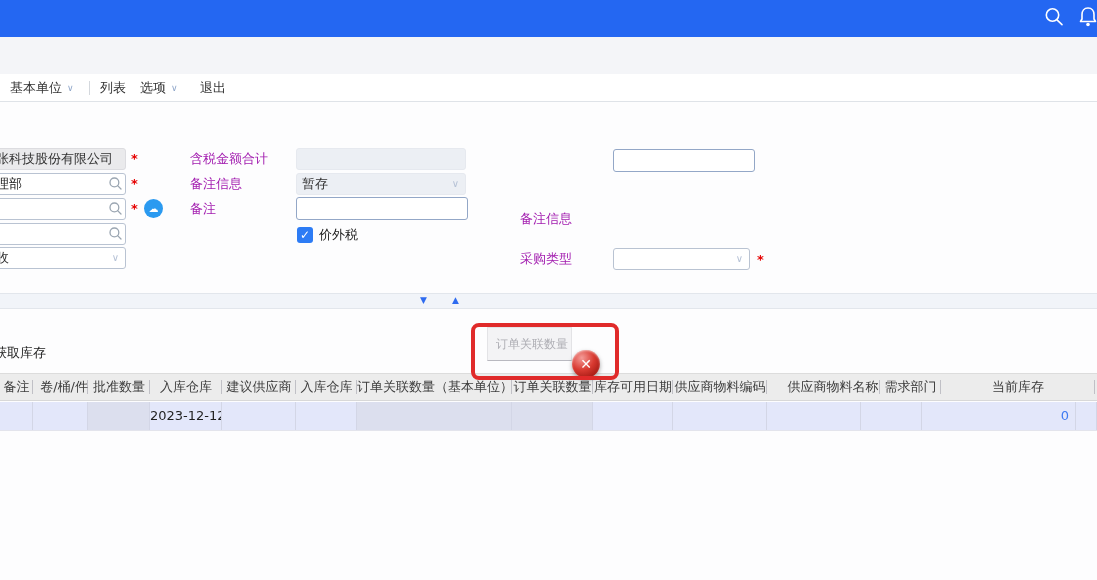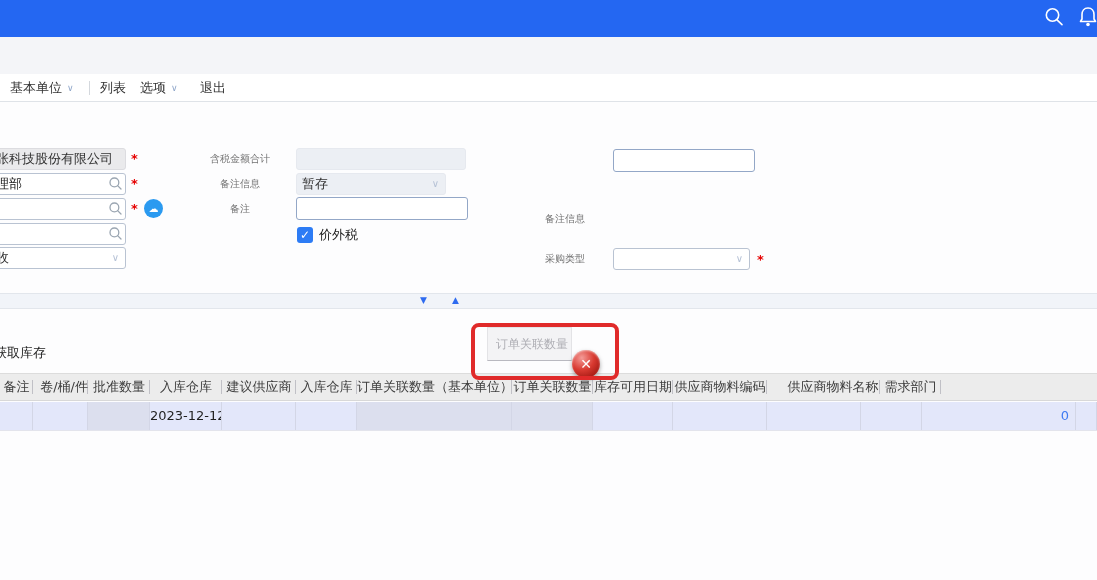--- a/index.html
+++ b/index.html
@@ -13,21 +13,21 @@
 
   
   .band { position:absolute; left:0; top:37px; width:1097px; height:37px; background:#f4f5f8; }
   .menubar { position:absolute; left:0; top:74px; width:1097px; height:28px; background:#fff;
              border-bottom:1px solid #dfe3e8; font-size:13px; color:#333; }
   .mitem { position:absolute; top:0; line-height:27px; cursor:pointer; white-space:nowrap; }
   .chev { color:#8fa6c9; font-size:9px; margin-left:5px; vertical-align:1px; }
   .msep { position:absolute; top:7px; width:1px; height:14px; background:#d4d8dd; }
 
   
-  .fld-label { position:absolute; font-size:10px; color:#737373; line-height:22px; text-align:center; white-space:nowrap; }
+  .fld-label { position:absolute; font-size:13px; color:#a21caf; line-height:22px; text-align:left; white-space:nowrap; }
   .inp { position:absolute; height:22px; border:1px solid #b9c3d2; border-radius:3px; background:#fff;
          font-size:13px; color:#222; padding:0 22px 0 5px; font-family:inherit; }
   .inp.noicon { padding-right:5px; }
   .inp.disabled { background:#eaeaec; border-color:#dcdce0; color:#333; }
   .flat { background:#eceff4; border:1px solid #e6e9ef; border-radius:3px; font-size:13px; color:#333;
           line-height:20px; padding:0 5px; position:absolute; height:22px; }
   .selbox { position:absolute; height:22px; border:1px solid #b9c3d2; border-radius:3px; background:#fff;
             font-size:13px; color:#333; line-height:20px; padding:0 20px 0 5px; cursor:pointer; }
   .selbox.flatsel { background:#eceff4; border-color:#e6e9ef; }
   .selchev { position:absolute; right:6px; top:0; line-height:20px; color:#b6c2d6; font-size:10px; }
@@ -131,21 +131,21 @@
 
   <div class="selbox" style="left:-10px; top:247px; width:136px;">
     <span>收</span>
     <span class="selchev">∨</span>
   </div>
 
   <div class="fld-label" style="left:190px; top:148px; width:100px;">含税金额合计</div>
   <div class="flat" style="left:296px; top:148px; width:170px;"></div>
 
   <div class="fld-label" style="left:190px; top:173px; width:100px;">备注信息</div>
-  <div class="selbox flatsel" style="left:296px; top:173px; width:150px;">
+  <div class="selbox flatsel" style="left:296px; top:173px; width:170px;">
     <span>暂存</span>
     <span class="selchev">∨</span>
   </div>
 
   <div class="fld-label" style="left:190px; top:198px; width:100px;">备注</div>
   <input class="inp noicon" style="left: 296px; top: 197px; width: 172px; height: 23px; border-color: rgb(147, 167, 199);" value="">
 
   <span class="cbx">✓</span>
   <span class="cbx-label">价外税</span>
 
@@ -172,20 +172,21 @@
       <div class="hcell" style="width: 62px;">批准数量</div>
       <div class="hcell" style="width: 72px;">入库仓库</div>
       <div class="hcell" style="width: 74px;">建议供应商</div>
       <div class="hcell" style="width: 61px;">入库仓库</div>
       <div class="hcell" style="width: 155px;">订单关联数量（基本单位）</div>
       <div class="hcell" style="width: 81px;">订单关联数量</div>
       <div class="hcell" style="width: 80px;">库存可用日期</div>
       <div class="hcell" style="width: 94px;">供应商物料编码</div>
       <div class="hcell" style="width: 94px; margin-left: 19px;">供应商物料名称</div>
       <div class="hcell" style="width: 61px;">需求部门</div>
+      <div class="hcell" style="width: 154px;">当前库存</div>
       <div class="hcell" style="width: 21px;"></div>
     </div>
   <div class="trow" id="trow">
       <div class="dcell bg-lav" style="width: 33px;"></div>
       <div class="dcell bg-lav" style="width: 55px;"></div>
       <div class="dcell bg-gray" style="width: 62px;"></div>
       <div class="dcell bg-lav" style="width: 72px; text-align: center;">2023-12-12</div>
       <div class="dcell bg-lav" style="width: 74px;"></div>
       <div class="dcell bg-lav" style="width: 61px;"></div>
       <div class="dcell bg-gray" style="width: 155px;"></div>

